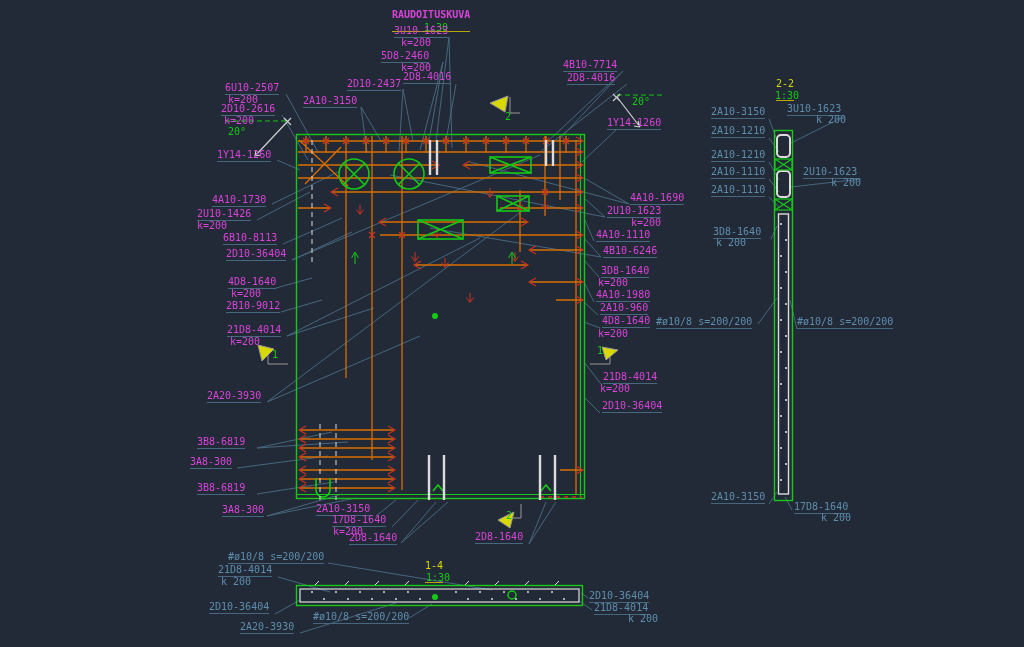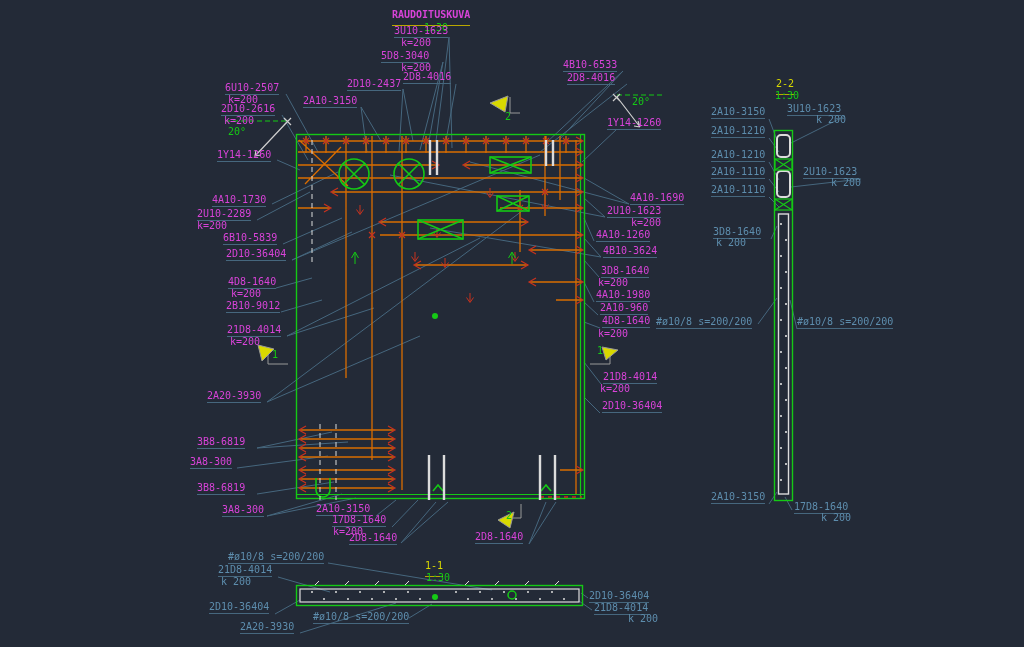--- a/index.html
+++ b/index.html
@@ -5,21 +5,21 @@
   html,body{margin:0;padding:0;background:#11151d;}
   #canvas{position:relative;width:1024px;height:647px;background:#232a37;overflow:hidden;
           font-family:"DejaVu Sans Mono",monospace;}
   #geom{position:absolute;left:0;top:0;}
   .lbl{position:absolute;font-size:10px;line-height:10px;white-space:pre;letter-spacing:0;}
   .m{color:#d843d8;}
   .b{color:#5d8dad;}
   .g{color:#15c915;}
   .y{color:#d9d900;text-align:right;}
   .ul{border-bottom:1px solid #46677e;padding-bottom:1px;}
-  .yul{border-bottom:1px solid #b9a700;padding-bottom:5px;}
+  .yul{border-bottom:1px solid #b9a700;padding-bottom:11px;}
   .ttl{font-weight:bold;}
 </style>
 </head>
 <body>
 
 <div id="canvas">
 
 <svg id="geom" width="1024" height="647">
   <defs>
     <g id="da" stroke="#c8321e" fill="none">
@@ -152,70 +152,70 @@
     <path stroke="#dcdcdc" stroke-width="1" d="M315 585l4-4M345 585l4-4M375 585l4-4M405 585l4-4M465 585l4-4M495 585l4-4M525 585l4-4M555 585l4-4"></path>
     <circle cx="435" cy="597" r="3" fill="#15c915"></circle>
     <circle cx="512" cy="595" r="4" stroke="#15c915" stroke-width="1.5"></circle>
   </g>
 </svg>
 
 <div class="lbl m ttl yul" style="left:392px;top:10px">RAUDOITUSKUVA</div>
 <div class="lbl g" style="left:424px;top:23px">1:30</div>
 <div class="lbl y yul" style="left:776px;top:79px">2-2</div>
 <div class="lbl g" style="left:775px;top:91px">1:30</div>
-<div class="lbl y yul" style="left:425px;top:561px">1-1</div>
+<div class="lbl y yul" style="left:425px;top:561px">1-4</div>
 <div class="lbl g" style="left:426px;top:573px">1:30</div>
 
 <div class="lbl g" style="left:228px;top:127px">20°</div>
 <div class="lbl g" style="left:632px;top:97px">20°</div>
 <div class="lbl g" style="left:505px;top:112px">2</div>
 <div class="lbl g" style="left:506px;top:511px">2</div>
 <div class="lbl g" style="left:272px;top:350px">1</div>
 <div class="lbl g" style="left:597px;top:346px">1</div>
 
 <div class="lbl m ul" style="left:394px;top:26px">3U10-1623</div>
 <div class="lbl m" style="left:401px;top:38px">k=200</div>
-<div class="lbl m ul" style="left:381px;top:51px">5D8-3040</div>
+<div class="lbl m ul" style="left:381px;top:51px">5D8-2460</div>
 <div class="lbl m" style="left:401px;top:63px">k=200</div>
 <div class="lbl m ul" style="left:347px;top:79px">2D10-2437</div>
 <div class="lbl m ul" style="left:403px;top:72px">2D8-4016</div>
-<div class="lbl m ul" style="left:563px;top:60px">4B10-6533</div>
+<div class="lbl m ul" style="left:563px;top:60px">4B10-7714</div>
 <div class="lbl m ul" style="left:567px;top:73px">2D8-4016</div>
 <div class="lbl m ul" style="left:225px;top:83px">6U10-2507</div>
 <div class="lbl m" style="left:228px;top:95px">k=200</div>
 <div class="lbl m ul" style="left:221px;top:104px">2D10-2616</div>
 <div class="lbl m" style="left:224px;top:116px">k=200</div>
 <div class="lbl m ul" style="left:303px;top:96px">2A10-3150</div>
 <div class="lbl m ul" style="left:217px;top:150px">1Y14-1260</div>
 <div class="lbl m ul" style="left:607px;top:118px">1Y14-1260</div>
 <div class="lbl m ul" style="left:212px;top:195px">4A10-1730</div>
-<div class="lbl m ul" style="left:197px;top:209px">2U10-2289</div>
+<div class="lbl m ul" style="left:197px;top:209px">2U10-1426</div>
 <div class="lbl m" style="left:197px;top:221px">k=200</div>
-<div class="lbl m ul" style="left:223px;top:233px">6B10-5839</div>
+<div class="lbl m ul" style="left:223px;top:233px">6B10-8113</div>
 <div class="lbl m ul" style="left:226px;top:249px">2D10-36404</div>
 <div class="lbl m ul" style="left:228px;top:277px">4D8-1640</div>
 <div class="lbl m" style="left:231px;top:289px">k=200</div>
 <div class="lbl m ul" style="left:226px;top:301px">2B10-9012</div>
 <div class="lbl m ul" style="left:227px;top:325px">21D8-4014</div>
 <div class="lbl m" style="left:230px;top:337px">k=200</div>
 <div class="lbl m ul" style="left:207px;top:391px">2A20-3930</div>
 <div class="lbl m ul" style="left:197px;top:437px">3B8-6819</div>
 <div class="lbl m ul" style="left:190px;top:457px">3A8-300</div>
 <div class="lbl m ul" style="left:197px;top:483px">3B8-6819</div>
 <div class="lbl m ul" style="left:222px;top:505px">3A8-300</div>
 <div class="lbl m ul" style="left:316px;top:504px">2A10-3150</div>
 <div class="lbl m ul" style="left:332px;top:515px">17D8-1640</div>
 <div class="lbl m" style="left:333px;top:527px">k=200</div>
 <div class="lbl m ul" style="left:349px;top:533px">2D8-1640</div>
 <div class="lbl m ul" style="left:475px;top:532px">2D8-1640</div>
 <div class="lbl m ul" style="left:630px;top:193px">4A10-1690</div>
 <div class="lbl m ul" style="left:607px;top:206px">2U10-1623</div>
 <div class="lbl m" style="left:631px;top:218px">k=200</div>
-<div class="lbl m ul" style="left:596px;top:230px">4A10-1260</div>
-<div class="lbl m ul" style="left:603px;top:246px">4B10-3624</div>
+<div class="lbl m ul" style="left:596px;top:230px">4A10-1110</div>
+<div class="lbl m ul" style="left:603px;top:246px">4B10-6246</div>
 <div class="lbl m ul" style="left:601px;top:266px">3D8-1640</div>
 <div class="lbl m" style="left:598px;top:278px">k=200</div>
 <div class="lbl m ul" style="left:596px;top:290px">4A10-1980</div>
 <div class="lbl m ul" style="left:600px;top:303px">2A10-960</div>
 <div class="lbl m ul" style="left:602px;top:316px">4D8-1640</div>
 <div class="lbl m" style="left:598px;top:329px">k=200</div>
 <div class="lbl m ul" style="left:603px;top:372px">21D8-4014</div>
 <div class="lbl m" style="left:600px;top:384px">k=200</div>
 <div class="lbl m ul" style="left:602px;top:401px">2D10-36404</div>
 

